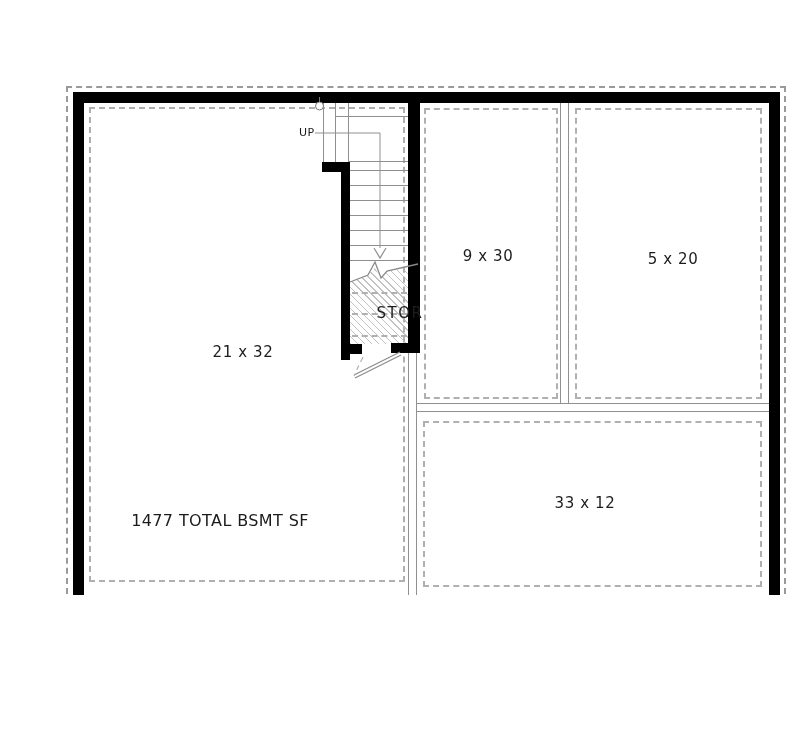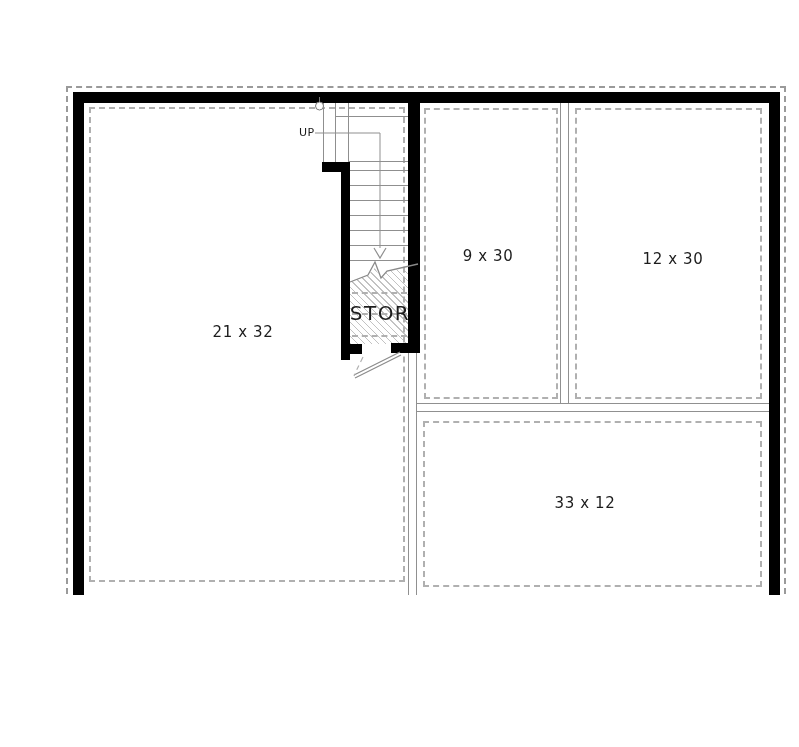--- a/index.html
+++ b/index.html
@@ -42,21 +42,21 @@
     left:350px;top:268px;width:58px;height:76px;z-index:1;
     background:repeating-linear-gradient(45deg,rgba(145,145,145,.55) 0 1px,transparent 1px 5px);
     clip-path:polygon(0 18%,31% 9%,43% 0,53% 13%,64% 4%,100% 0,100% 100%,0 100%);
   }
   .shelf{left:352px;width:55px;height:0;border-top:2px dashed #b0b0b0;z-index:2;}
   
   #overlay{position:absolute;left:0;top:0;width:799px;height:747px;z-index:5;}
   
   .lbl{position:absolute;z-index:6;white-space:nowrap;transform:translate(-50%,-50%);letter-spacing:.6px;}
   .lbl-dim{font-size:15px;}
-  .lbl-stor{font-size:20px;letter-spacing:1.5px;}
+  .lbl-stor{font-size:15px;letter-spacing:1.5px;margin-left:20px;}
   .lbl-up{font-size:11px;transform:none;letter-spacing:.5px;}
   .lbl-total{font-size:16px;letter-spacing:.4px;}
 </style>
 </head>
 <body>
 
 <div id="canvas">
 
   <div class="abs outer-dash"></div>
 
@@ -106,19 +106,20 @@
       <path d="M401,355 L355,378"></path>
     </g>
     <path d="M363,357 Q356.5,370 354,376" stroke="#b0b0b0" stroke-width="1.2" stroke-dasharray="5,4" fill="none"></path>
     <g stroke="#777" fill="#fff" stroke-width="1">
       <circle cx="319.5" cy="106" r="4"></circle>
       <line x1="319.5" y1="102" x2="319.5" y2="97"></line>
     </g>
   </svg>
 
   <div class="lbl lbl-up" style="left:299px;top:126px">UP</div>
-  <div class="lbl lbl-dim" style="left:243px;top:332px">21 x 32</div>
+  <div class="lbl lbl-dim" style="left:243px;top:352px">21 x 32</div>
   <div class="lbl lbl-stor" style="left:380px;top:313px">STOR</div>
   <div class="lbl lbl-dim" style="left:488px;top:256px">9 x 30</div>
-  <div class="lbl lbl-dim" style="left:673px;top:259px">12 x 30</div>
+  <div class="lbl lbl-dim" style="left:673px;top:259px">5 x 20</div>
   <div class="lbl lbl-dim" style="left:585px;top:503px">33 x 12</div>
+  <div class="lbl lbl-total" style="left:220px;top:520px">1477 TOTAL BSMT SF</div>
 
 </div>
 
 </body></html>

